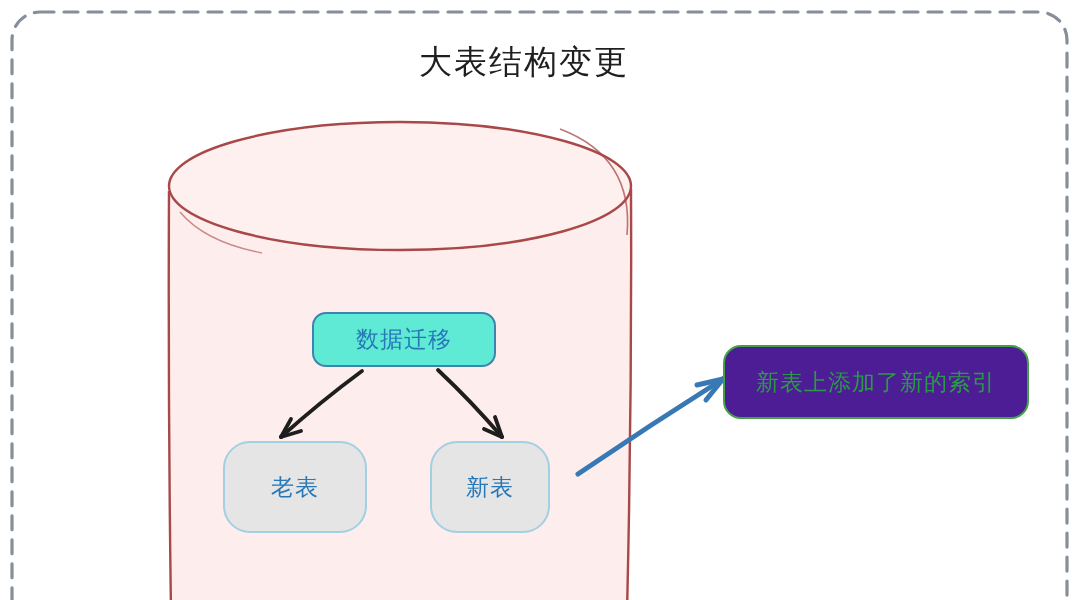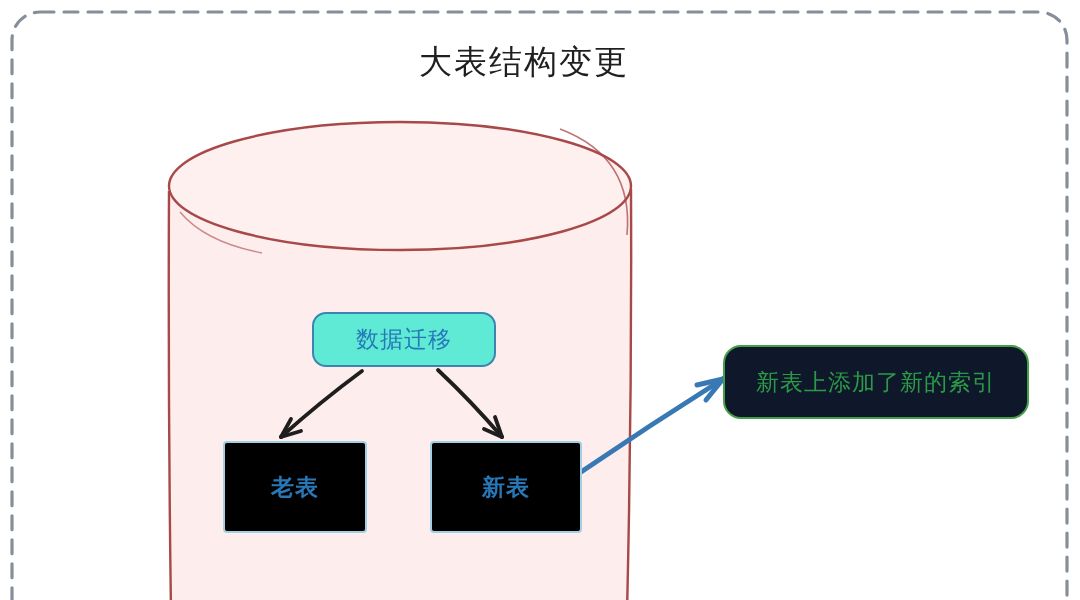--- a/index.html
+++ b/index.html
@@ -49,35 +49,35 @@
     background: #5eead4;
     border: 2.5px solid #3d85b0;
     border-radius: 14px;
     color: #2878b8;
     font-size: 23px;
     font-weight: 500;
   }
   .node-table {
     width: 144px;
     height: 92px;
-    background: #000000;
+    background: #e5e5e5;
     border: 2px solid #a3cfe4;
-    border-radius: 4px;
+    border-radius: 27px;
     color: #2878b8;
     font-size: 23px;
-    font-weight: 700;
+    font-weight: 400;
   }
   .node-old-table { left: 223px; top: 441px; }
-  .node-new-table { left: 430px; top: 441px; width: 152px; }
+  .node-new-table { left: 430px; top: 441px; width: 120px; }
   .node-index-note {
     left: 723px;
     top: 345px;
     width: 306px;
     height: 74px;
-    background: #0f172a;
+    background: #4c1d95;
     border: 2.5px solid #43a047;
     border-radius: 18px;
     color: #2b9a47;
     font-size: 23px;
     font-weight: 500;
   }
 </style>
 </head>
 <body>
 

